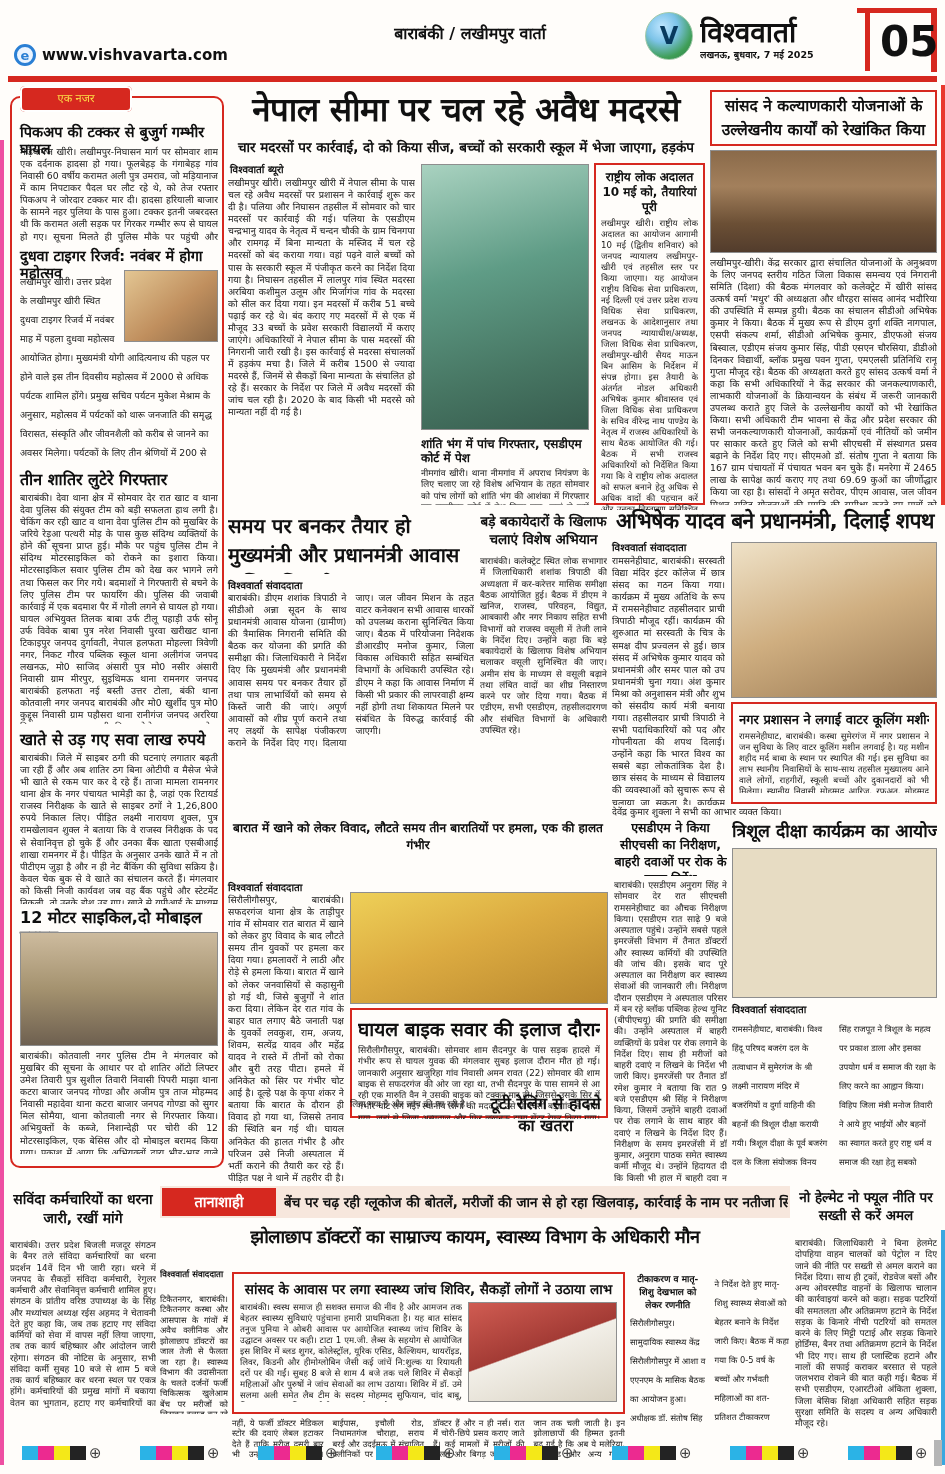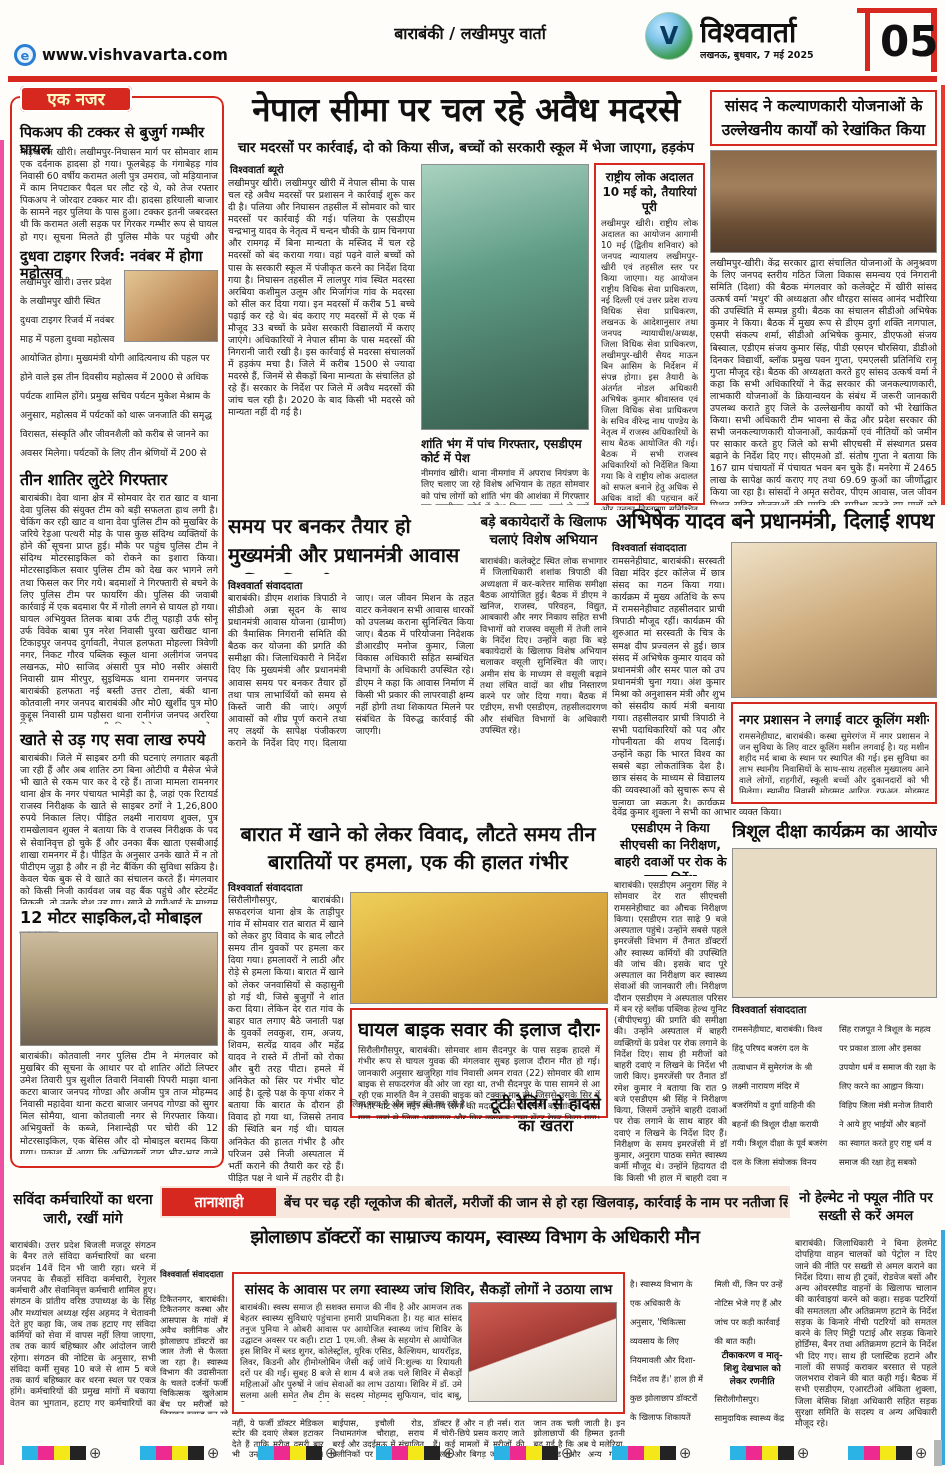--- a/index.html
+++ b/index.html
@@ -57,21 +57,21 @@
   <div class="abs hl nw" style="left:700px;top:12px;width:150px;font-size:28px">विश्ववार्ता</div>
   <div class="abs hl nw" style="left:700px;top:48px;width:160px;font-size:9.5px">लखनऊ, बुधवार, 7 मई 2025</div>
 
   <div class="abs" style="left:857px;top:8px;width:80px;height:64px;border-top:5px solid #d6281f;border-right:6px solid #d6281f">
     <div style="margin-left:8px;border-left:5px solid #d6281f;padding-left:10px;font-size:42px;font-weight:700;line-height:58px;color:#111">05</div>
   </div>
 
   <div class="abs red" style="left:8px;top:76px;width:929px;height:6px"></div>
 
   <div class="abs redbox" style="left:10px;top:96px;width:214px;height:1072px;border-radius:10px">
-    <div class="abs red ctr" style="left:8px;top:-12px;width:112px;height:26px;border-radius:5px;color:#fef9c3;font-weight:700;font-size:17px;line-height:26px;box-shadow:0 0 0 2px #fff inset">एक नजर</div>
+    <div class="abs red ctr" style="left:8px;top:-12px;width:112px;height:26px;border-radius:5px;color:#fde047;font-weight:400;font-size:11px;line-height:26px;box-shadow:0 0 0 2px #fff inset">एक नजर</div>
 
     <div class="abs sb-item-title" style="left:8px;top:26px;width:198px;font-size:14.5px">पिकअप की टक्कर से बुजुर्ग गम्भीर घायल</div>
     <div class="abs s9 jt clip" style="left:8px;top:48px;width:198px;height:97px">मड़ियानंज खीरी। लखीमपुर-निघासन मार्ग पर सोमवार शाम एक दर्दनाक हादसा हो गया। फूलबेहड़ के गंगाबेहड़ गांव निवासी 60 वर्षीय करामत अली पुत्र उमराव, जो मड़ियानाज में काम निपटाकर पैदल घर लौट रहे थे, को तेज रफ्तार पिकअप ने जोरदार टक्कर मार दी। हादसा हरियाली बाजार के सामने नहर पुलिया के पास हुआ। टक्कर इतनी जबरदस्त थी कि करामत अली सड़क पर गिरकर गम्भीर रूप से घायल हो गए। सूचना मिलते ही पुलिस मौके पर पहुंची और एम्बुलेंस से घायल को जिला अस्पताल भिजवाया। हादसे के बाद चालक पिकअप समेत मौके से भाग निकला, लेकिन पुलिस ने सतर्कता दिखाते हुए ग्रामीणों की मदद से उसका पीछा कर लिया और पिकअप समेत चालक को पकड़ लिया।</div>
 
     <div class="abs sb-item-title" style="left:8px;top:150px;width:198px;font-size:14.5px">दुधवा टाइगर रिजर्व: नवंबर में होगा महोत्सव</div>
     <div class="abs clip" style="left:8px;top:172px;width:198px;height:194px">
       <div class="ph ph-dudhwa" style="float:right;width:94px;height:72px;margin:0 0 4px 5px"></div>
       <span class="s9 jt">लखीमपुर खीरी। उत्तर प्रदेश के लखीमपुर खीरी स्थित दुधवा टाइगर रिजर्व में नवंबर माह में पहला दुधवा महोत्सव आयोजित होगा। मुख्यमंत्री योगी आदित्यनाथ की पहल पर होने वाले इस तीन दिवसीय महोत्सव में 2000 से अधिक पर्यटक शामिल होंगे। प्रमुख सचिव पर्यटन मुकेश मेश्राम के अनुसार, महोत्सव में पर्यटकों को थारू जनजाति की समृद्ध विरासत, संस्कृति और जीवनशैली को करीब से जानने का अवसर मिलेगा। पर्यटकों के लिए तीन श्रेणियों में 200 से अधिक कैम्पिंग टेंट लगाए जाएंगे। स्थानीय थारू परिवारों के साथ होमस्टे की सुविधा भी उपलब्ध होगी। महोत्सव को तीन हिस्सों में बांटा गया है- मेन स्टेज, टेबल स्टेज और फोटोग्राफी एंड लाइफस्टाइल जोन। पर्यटक वन्यजीव सफारी का आनंद ले सकेंगे। गाइडेड टूर के माध्यम से दुधवा की जैव विविधता को देखने का मौका मिलेगा। कार्यक्रम में देश की प्रसिद्ध हस्तियां शास्त्रीय संगीत, लोक संगीत और ग्लोबल बीट्स की प्रस्तुतियां देंगी। थारू समुदाय के खानपान, हस्तशिल्प और पारंपरिक औषधीय ज्ञान को भी प्रदर्शित किया जाएगा। यह महोत्सव प्रदेश की सांस्कृतिक विविधता और प्राकृतिक समृद्धि का प्रतीक बनेगा। योगी सरकार महोत्सव के जरिए ब्रांडेड मर्चेंडाइज जैसे मग्स, टी-शर्ट्स, जैकेट्स और हेलमेट्स लॉन्च करेगी। इन पर वन्यजीव चित्र और स्लोगन अंकित होंगे। यह स्थानीय हस्तशिल्प और कलाकारों को मंच देने के साथ-साथ आय का भी माध्यम होगा।</span>
     </div>
 
@@ -117,21 +117,21 @@
   <div class="abs by" style="left:612px;top:540px;width:140px">विश्ववार्ता संवाददाता</div>
   <div class="abs s9 jt clip" style="left:612px;top:555px;width:113px;height:250px">रामसनेहीघाट, बाराबंकी। सरस्वती विद्या मंदिर इंटर कॉलेज में छात्र संसद का गठन किया गया। कार्यक्रम में मुख्य अतिथि के रूप में रामसनेहीघाट तहसीलदार प्राची त्रिपाठी मौजूद रहीं। कार्यक्रम की शुरुआत मां सरस्वती के चित्र के समक्ष दीप प्रज्वलन से हुई। छात्र संसद में अभिषेक कुमार यादव को प्रधानमंत्री और समर पाल को उप प्रधानमंत्री चुना गया। अंश कुमार मिश्रा को अनुशासन मंत्री और शुभ को संसदीय कार्य मंत्री बनाया गया। तहसीलदार प्राची त्रिपाठी ने सभी पदाधिकारियों को पद और गोपनीयता की शपथ दिलाई। उन्होंने कहा कि भारत विश्व का सबसे बड़ा लोकतांत्रिक देश है। छात्र संसद के माध्यम से विद्यालय की व्यवस्थाओं को सुचारू रूप से चलाया जा सकता है। कार्यक्रम का संचालन विनोद कुमार शुक्ल ने किया। प्रधानाचार्य</div>
   <div class="abs ph ph-students" style="left:731px;top:542px;width:206px;height:156px"></div>
 
   <div class="abs redbox" style="left:731px;top:702px;width:206px;height:102px;padding:6px">
     <div class="hl nw" style="font-size:13px">नगर प्रशासन ने लगाई वाटर कूलिंग मशीन</div>
     <div class="s86 jt clip" style="height:62px;margin-top:3px">रामसनेहीघाट, बाराबंकी। कस्बा सुमेरगंज में नगर प्रशासन ने जन सुविधा के लिए वाटर कूलिंग मशीन लगवाई है। यह मशीन शहीद मर्द बाबा के स्थान पर स्थापित की गई। इस सुविधा का लाभ स्थानीय निवासियों के साथ-साथ तहसील मुख्यालय आने वाले लोगों, राहगीरों, स्कूली बच्चों और दुकानदारों को भी मिलेगा। स्थानीय निवासी मोहम्मद आरिज, रफअत, मोहम्मद सकात, जितेंद्र और अंकित ने नगर प्रशासन के इस कदम की सराहना की है।</div>
   </div>
   <div class="abs s9 nw" style="left:612px;top:806px;width:326px">देवेंद्र कुमार शुक्ला ने सभी का आभार  व्यक्त किया।</div>
 
-  <div class="abs hl ctr clip" style="left:228px;top:820px;width:380px;font-size:20px;line-height:1.4;height:58px">बारात में खाने को लेकर विवाद, लौटते समय तीन बारातियों पर हमला, एक की हालत गंभीर</div>
+  <div class="abs hl ctr clip" style="left:228px;top:820px;width:380px;font-size:12px;line-height:1.4;height:58px">बारात में खाने को लेकर विवाद, लौटते समय तीन बारातियों पर हमला, एक की हालत गंभीर</div>
   <div class="abs by" style="left:228px;top:880px;width:140px">विश्ववार्ता संवाददाता</div>
   <div class="abs s9 jt clip" style="left:228px;top:894px;width:116px;height:290px">सिरौलीगौसपुर, बाराबंकी। सफदरगंज थाना क्षेत्र के ताड़ीपुर गांव में सोमवार रात बारात में खाने को लेकर हुए विवाद के बाद लौटते समय तीन युवकों पर हमला कर दिया गया। हमलावरों ने लाठी और रोड़े से हमला किया। बारात में खाने को लेकर जनवासियों से कहासुनी हो गई थी, जिसे बुजुर्गों ने शांत करा दिया। लेकिन देर रात गांव के बाहर घात लगाए बैठे जनाती पक्ष के युवकों लवकुश, राम, अजय, शिवम, सत्येंद्र यादव और महेंद्र यादव ने रास्ते में तीनों को रोका और बुरी तरह पीटा। हमले में अनिकेत को सिर पर गंभीर चोट आई है। दूल्हे पक्ष के कृपा शंकर ने बताया कि बारात के दौरान ही विवाद हो गया था, जिससे तनाव की स्थिति बन गई थी। घायल अनिकेत की हालत गंभीर है और परिजन उसे निजी अस्पताल में भर्ती कराने की तैयारी कर रहे हैं। पीड़ित पक्ष ने थाने में तहरीर दी है। थाना प्रभारी अरुण सिंह ने बताया कि शिकायत के आधार पर मामला दर्ज कर</div>
   <div class="abs ph ph-injured" style="left:350px;top:892px;width:258px;height:112px"></div>
 
   <div class="abs redbox" style="left:350px;top:1008px;width:258px;height:110px;padding:6px">
     <div class="hl nw" style="font-size:19px">घायल बाइक सवार की इलाज दौरान मौत</div>
     <div class="s88 jt clip" style="height:74px;margin-top:3px">सिरौलीगौसपुर, बाराबंकी। सोमवार शाम सैदनपुर के पास सड़क हादसे में गंभीर रूप से घायल युवक की मंगलवार सुबह इलाज दौरान मौत हो गई। जानकारी अनुसार खजुरिहा गांव निवासी अमन रावत (22) सोमवार की शाम बाइक से सफदरगंज की ओर जा रहा था, तभी सैदनपुर के पास सामने से आ रही एक मारुति वैन ने उसकी बाइक को टक्कर मार दी। जिससे उसके सिर में गंभीर चोट लग गई। स्थानीय लोगों की मदद से उसे सीएचसी बड़ागांव ले जाया गया, जहां से जिला अस्पताल और फिर लखनऊ ट्रामा सेंटर रेफर किया गया। इलाज दौरान मंगलवार सुबह अमन की मौत हो गई।</div>
   </div>
   <div class="abs c2 clip" style="left:350px;top:1092px;width:258px;height:62px">
     <span class="s88 jt">लिया गया है और जांच की जा रही है।</span>
@@ -164,21 +164,20 @@
 
   <div class="abs redbox" style="left:232px;top:1272px;width:393px;height:142px;padding:6px">
     <div class="hl ctr nw" style="font-size:13.5px">सांसद के आवास पर लगा स्वास्थ्य जांच शिविर, सैकड़ों लोगों ने उठाया लाभ</div>
     <div style="display:flex;gap:6px;margin-top:4px">
       <div class="s86 jt clip" style="width:222px;height:100px">बाराबंकी। स्वस्थ समाज ही सशक्त समाज की नींव है और आमजन तक बेहतर स्वास्थ्य सुविधाएं पहुंचाना हमारी प्राथमिकता है। यह बात सांसद तनुज पुनिया ने ओबरी आवास पर आयोजित स्वास्थ्य जांच शिविर के उद्घाटन अवसर पर कही। टाटा 1 एम.जी. लैब्स के सहयोग से आयोजित इस शिविर में ब्लड शुगर, कोलेस्ट्रॉल, यूरिक एसिड, कैल्शियम, थायरॉइड, लिवर, किडनी और हीमोग्लोबिन जैसी कई जांचें नि:शुल्क या रियायती दरों पर की गईं। सुबह 8 बजे से शाम 4 बजे तक चले शिविर में सैकड़ों महिलाओं और पुरुषों ने जांच सेवाओं का लाभ उठाया। शिविर में डॉ. उमे सलमा अली समेत लैब टीम के सदस्य मोहम्मद सुफियान, चांद बाबू, विजय कुमार, सानिया व नीतीश कुमार मौजूद रहे।</div>
       <div class="ph ph-camp" style="width:149px;height:100px"></div>
     </div>
   </div>
 
   <div class="abs c2 clip" style="left:630px;top:1272px;width:160px;height:160px">
-    <span class="s83 jt">है। स्वास्थ्य विभाग के एक अधिकारी के अनुसार, 'चिकित्सा व्यवसाय के लिए नियमावली और दिशा-निर्देश तय हैं।' हाल ही में कुछ झोलाछाप डॉक्टरों के खिलाफ शिकायतें मिली थीं, जिन पर उन्हें नोटिस भेजे गए हैं और जांच पर कड़ी कार्रवाई की बात कही।</span>
     <div class="hl ctr" style="font-size:9px">टीकाकरण व मातृ-शिशु देखभाल को लेकर रणनीति</div>
     <span class="s83 jt">सिरौलीगौसपुर। सामुदायिक स्वास्थ्य केंद्र सिरौलीगौसपुर में आशा व एएनएम के मासिक बैठक का आयोजन हुआ। अधीक्षक डॉ. संतोष सिंह ने निर्देश देते हुए मातृ-शिशु स्वास्थ्य सेवाओं को बेहतर बनाने के निर्देश जारी किए। बैठक में कहा गया कि 0-5 वर्ष के बच्चों और गर्भवती महिलाओं का शत-प्रतिशत टीकाकरण सुनिश्चित किया जाए। इसके लिए आशा कार्यकर्ताओं के समन्वय से महिलाओं को संस्थागत प्रसव हेतु प्रेरित किया जाए। गर्भवती महिलाओं के स्वास्थ्य की नियमित जांच पर जोर देते हुए आंकड़े अपडेट रखने के निर्देश दिए।</span>
   </div>
 
   <div class="abs c4 s83 jt clip" style="left:232px;top:1418px;width:393px;height:50px">नहीं, ये फर्जी डॉक्टर मेडिकल स्टोर की दवाएं लेबल हटाकर देते हैं ताकि मरीज दूसरी बार भी उन्हीं के पास लौटे। बाईपास, इचौली रोड, निधामतगंज चौराहा, सराय बरई और उदईमऊ में संचालित क्लीनिकों पर न तो प्रशिक्षित डॉक्टर हैं और न ही नर्स। रात में चोरी-छिपे प्रसव कराए जाते हैं। कई मामलों में मरीजों की हालत और बिगड़ जाती है या जान तक चली जाती है। इन झोलाछापों की हिम्मत इतनी बढ़ गई है कि अब ये मलेरिया, टाइफाइड और अन्य गंभीर बीमारियों का इलाज भी करने लगे हैं। कुछ दवाओं के नाम रटकर बीमारी का इलाज कर देने का दावा किया जा रहा</div>
 
   <div class="abs hl ctr clip" style="left:795px;top:1188px;width:142px;font-size:13.5px;line-height:1.35;height:44px">नो हेल्मेट नो फ्यूल नीति पर सख्ती से करें अमल</div>
   <div class="abs s88 jt clip" style="left:795px;top:1238px;width:142px;height:224px">बाराबंकी। जिलाधिकारी ने बिना हेलमेट दोपहिया वाहन चालकों को पेट्रोल न दिए जाने की नीति पर सख्ती से अमल कराने का निर्देश दिया। साथ ही ट्रकों, रोडवेज बसों और अन्य ओवरस्पीड वाहनों के खिलाफ चालान की कार्रवाइयां करने को कहा। सड़क पटरियों की समतलता और अतिक्रमण हटाने के निर्देश सड़क के किनारे नीची पटरियों को समतल करने के लिए मिट्टी पटाई और सड़क किनारे होर्डिंग्स, बैनर तथा अतिक्रमण हटाने के निर्देश भी दिए गए। साथ ही प्लास्टिक हटाने और नालों की सफाई कराकर बरसात से पहले जलभराव रोकने की बात कही गई। बैठक में सभी एसडीएम, एआरटीओ अंकिता शुक्ला, जिला बेसिक शिक्षा अधिकारी सहित सड़क सुरक्षा समिति के सदस्य व अन्य अधिकारी मौजूद रहे।</div>
 
   <div class="abs reg" style="left:22px;top:1446px">

